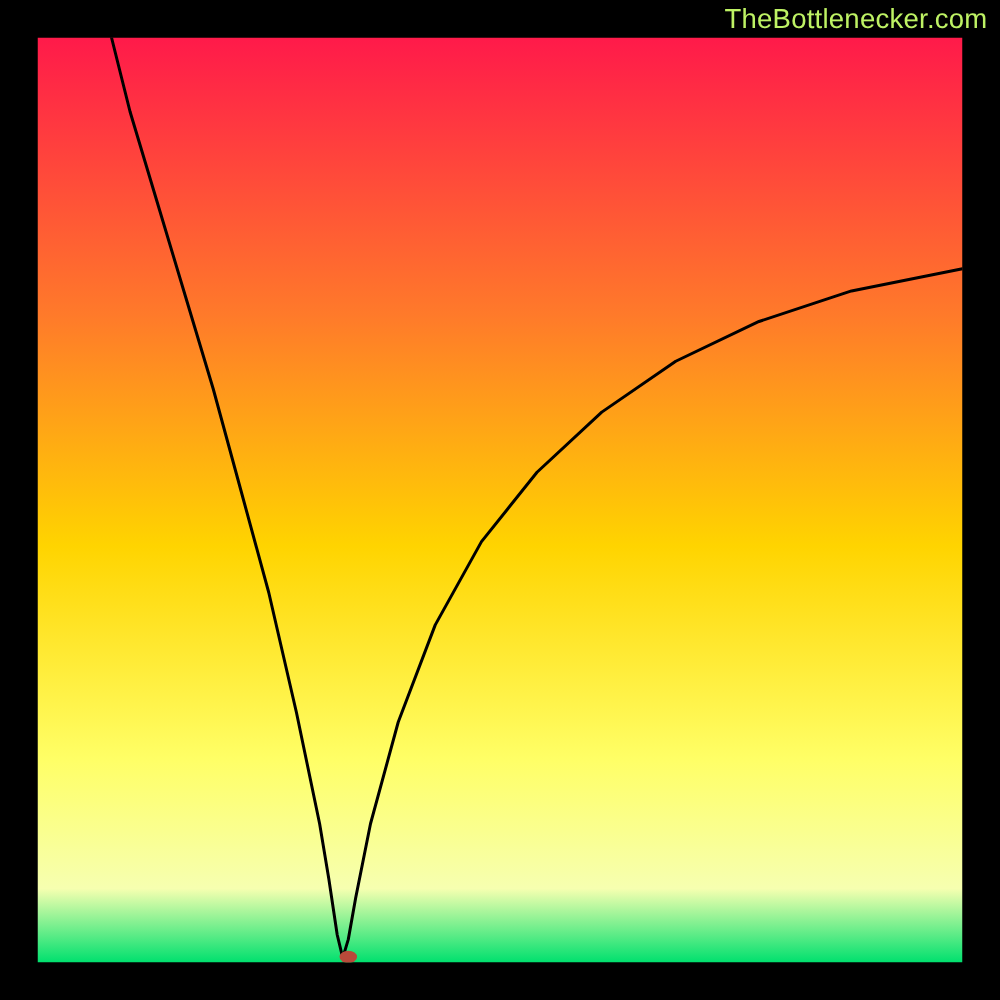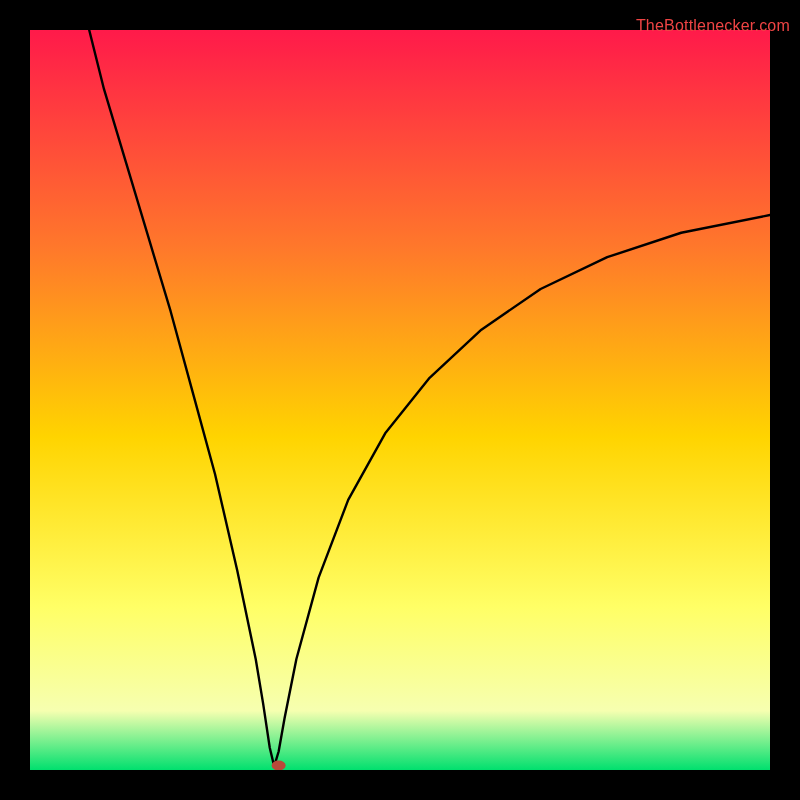--- a/index.html
+++ b/index.html
@@ -12,25 +12,25 @@
     font-family: Arial, Helvetica, sans-serif;
   }
   .frame {
     position: relative;
     width: 800px;
     height: 800px;
     background: #000;
   }
   .watermark {
     position: absolute;
-    top: 17px;
+    top: 2px;
     right: 10px;
-    font-size: 16px;
+    font-size: 22px;
     font-weight: 500;
-    color: #ef4444;
+    color: #bef264;
     letter-spacing: 0.2px;
     z-index: 10;
   }
   .chart-wrap {
     position: absolute;
     left: 30px;
     top: 30px;
     width: 740px;
     height: 740px;
   }

